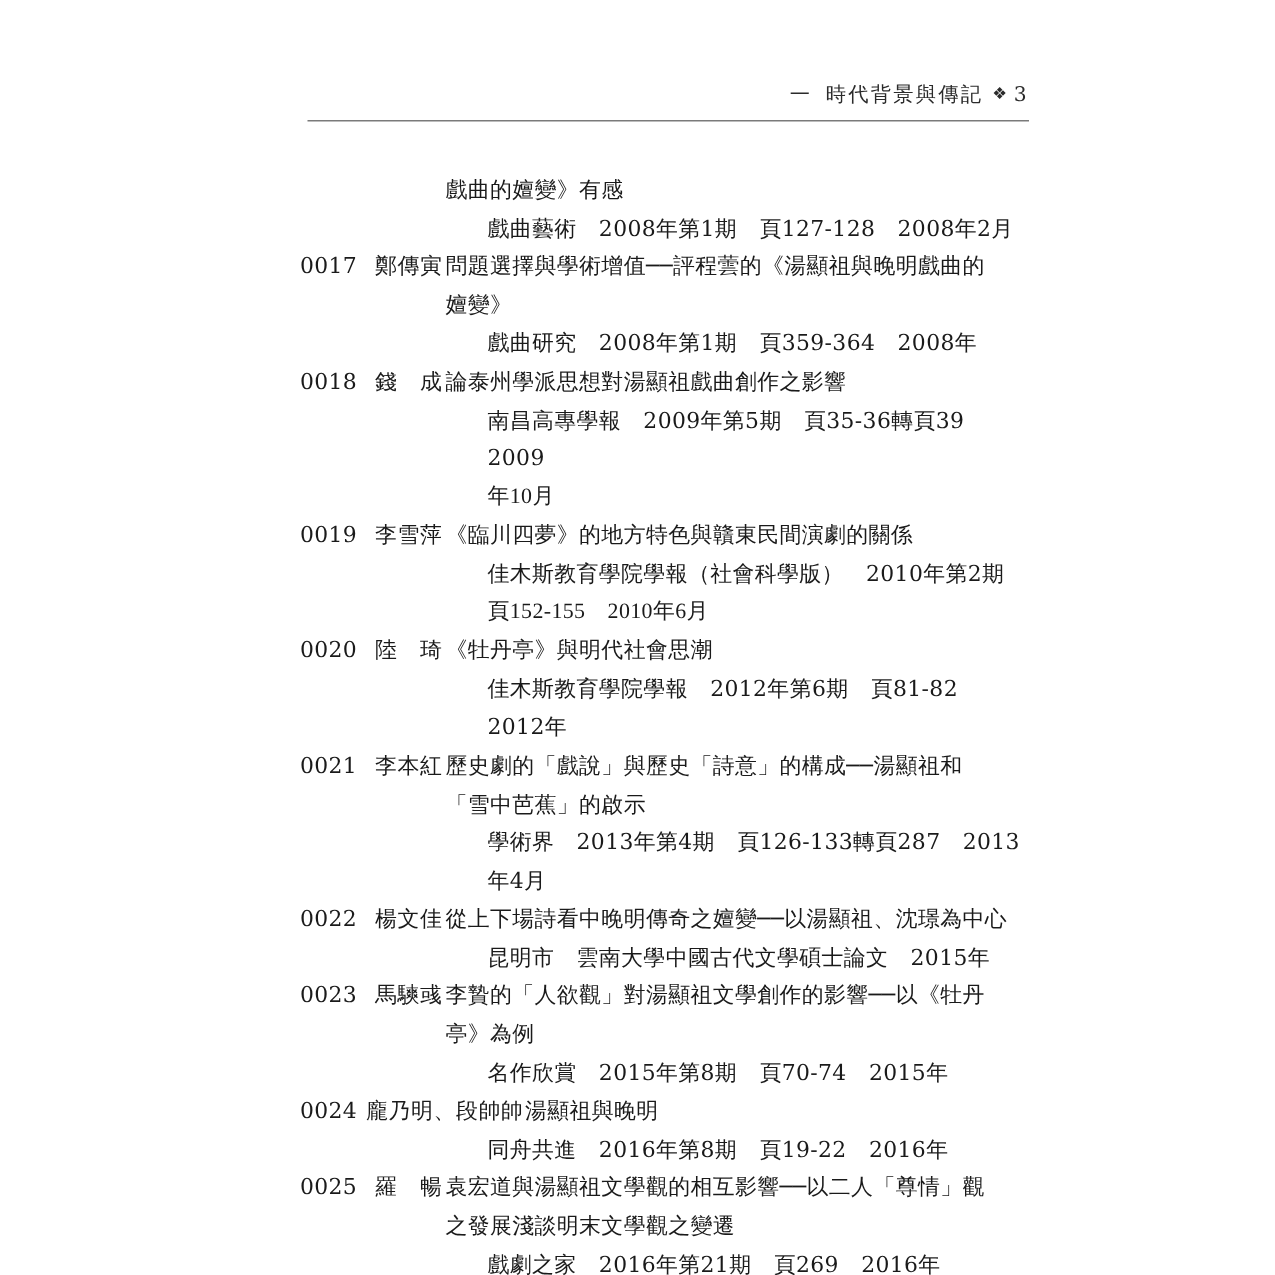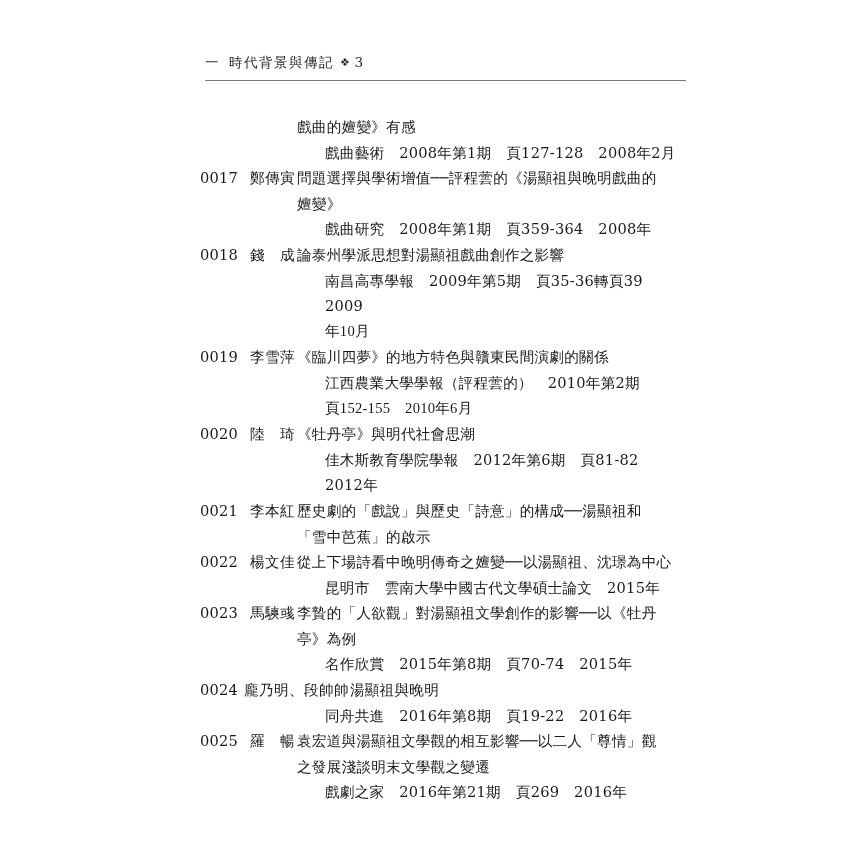--- a/index.html
+++ b/index.html
@@ -17,21 +17,21 @@
     color: #1a1a1a;
     overflow: hidden;
   }
 
   
   .running-header {
     position: absolute;
     left: 205px;
     top: 54px;
     width: 480px;
-    text-align: left;
+    text-align: right;
     font-size: 13.5px;
     letter-spacing: 0.5px;
     color: #2b2b2b;
     white-space: nowrap;
   }
   .running-header .hdr-dash {
     display: inline-block;
     margin-right: 10px;
   }
   .running-header .hdr-title {
@@ -145,30 +145,31 @@
         <div class="title-cont t">嬗變》</div>
         <div class="source-line t">戲曲研究　2008年第1期　頁359-364　2008年</div>
       </div>
       <div class="entry">
         <div class="rec-line"><span class="rec-id num">0018</span><span class="rec-author">錢　成</span><span class="t">論泰州學派思想對湯顯祖戲曲創作之影響</span></div>
         <div class="source-line t">南昌高專學報　2009年第5期　頁35-36轉頁39　2009</div>
         <div class="source-cont t">年10月</div>
       </div>
       <div class="entry">
         <div class="rec-line"><span class="rec-id num">0019</span><span class="rec-author">李雪萍</span><span class="t">《臨川四夢》的地方特色與贛東民間演劇的關係</span></div>
-        <div class="source-line t">江西農業大學學報（評程蕓的）　2010年第2期</div>
+        <div class="source-line t">佳木斯教育學院學報（社會科學版）　2010年第2期</div>
         <div class="source-cont t">頁152-155　2010年6月</div>
       </div>
       <div class="entry">
         <div class="rec-line"><span class="rec-id num">0020</span><span class="rec-author">陸　琦</span><span class="t">《牡丹亭》與明代社會思潮</span></div>
         <div class="source-line t">佳木斯教育學院學報　2012年第6期　頁81-82　2012年</div>
       </div>
       <div class="entry">
         <div class="rec-line"><span class="rec-id num">0021</span><span class="rec-author">李本紅</span><span class="t">歷史劇的「戲說」與歷史「詩意」的構成──湯顯祖和</span></div>
         <div class="title-cont t">「雪中芭蕉」的啟示</div>
+        <div class="source-line t">學術界　2013年第4期　頁126-133轉頁287　2013年4月</div>
       </div>
       <div class="entry">
         <div class="rec-line"><span class="rec-id num">0022</span><span class="rec-author">楊文佳</span><span class="t">從上下場詩看中晚明傳奇之嬗變──以湯顯祖、沈璟為中心</span></div>
         <div class="source-line t">昆明市　雲南大學中國古代文學碩士論文　2015年</div>
       </div>
       <div class="entry">
         <div class="rec-line"><span class="rec-id num">0023</span><span class="rec-author">馬騻彧</span><span class="t">李贄的「人欲觀」對湯顯祖文學創作的影響──以《牡丹</span></div>
         <div class="title-cont t">亭》為例</div>
         <div class="source-line t">名作欣賞　2015年第8期　頁70-74　2015年</div>
       </div>

